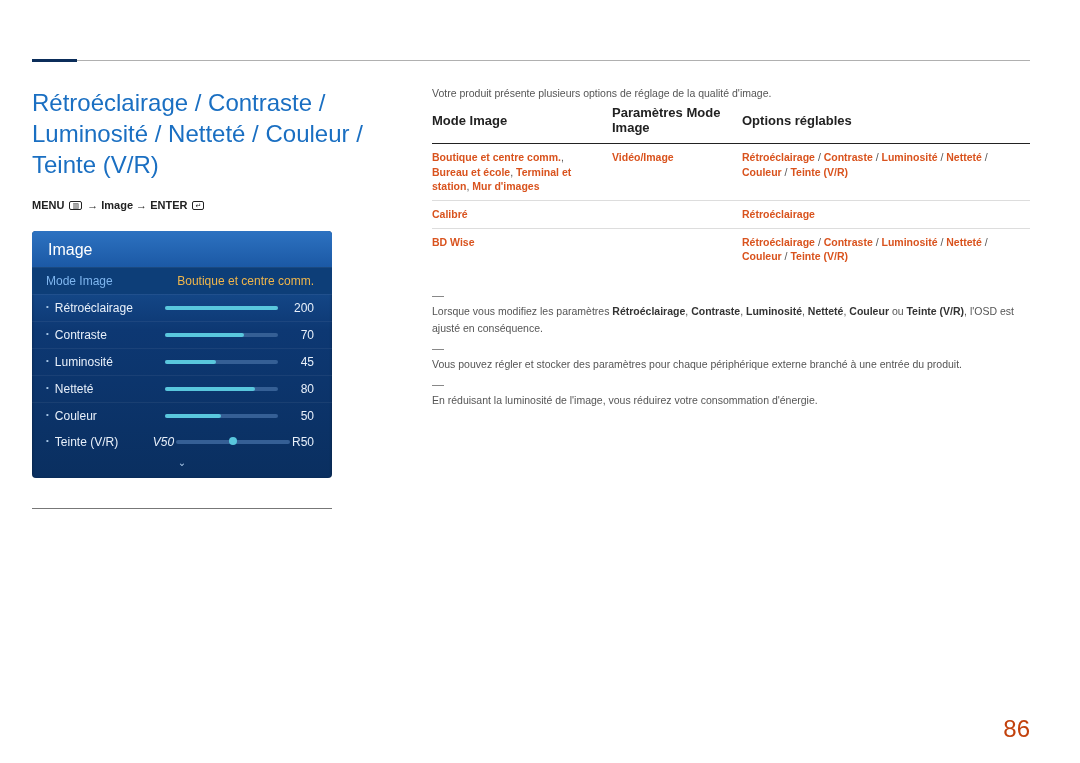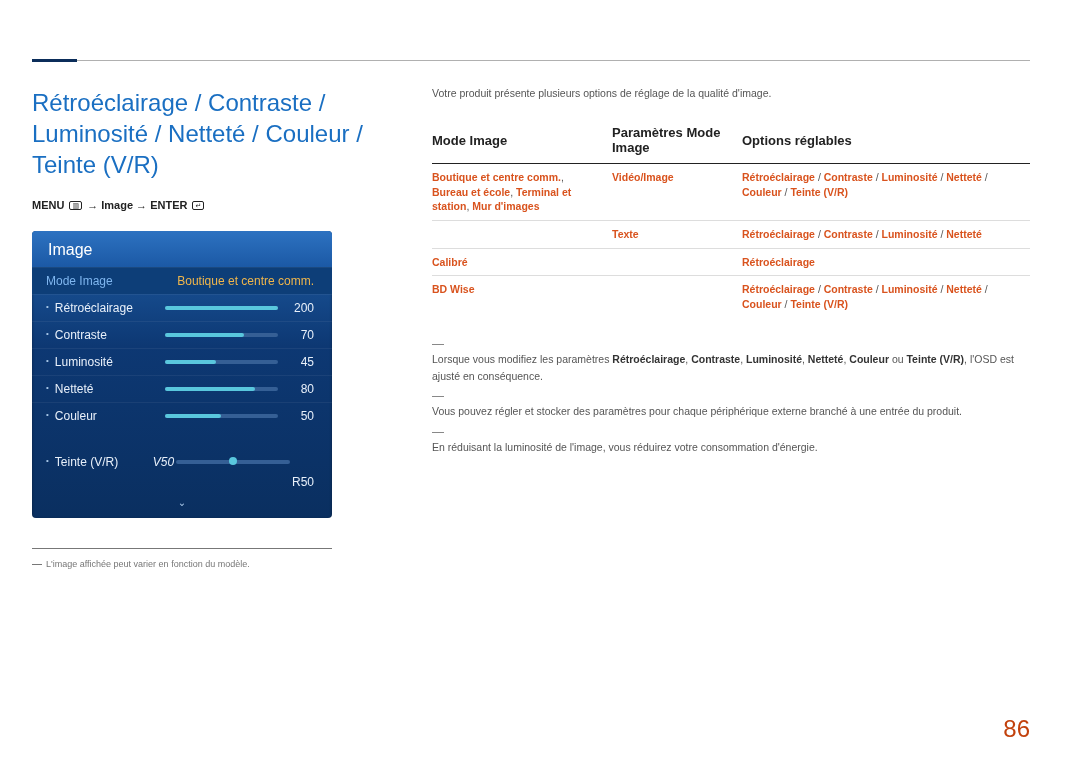--- a/index.html
+++ b/index.html
@@ -27,28 +27,28 @@
   .dot { color: #a9c8e8; margin-right: 6px; font-size: 8px; position: relative; top: -1px; }
   .slider-wrap { flex: 1; display: flex; align-items: center; gap: 8px; }
   .slider { flex: 1; height: 4px; background: #355f95; position: relative; border-radius: 2px; }
   .slider .fill { position: absolute; left: 0; top: 0; bottom: 0; background: #59c7dd; border-radius: 2px; }
   .val { width: 28px; text-align: right; color: #e8f0fa; }
   .tint-row { display: flex; align-items: center; padding: 6px 18px 6px 14px; }
   .tint-row .label { width: 98px; }
   .tint-bar { flex: 1; height: 4px; background: #355f95; position: relative; border-radius: 2px; }
   .tint-dot { position: absolute; top: -3px; width: 8px; height: 8px; border-radius: 50%; background: #59c7dd; transform: translateX(-50%); }
   .tint-left { text-align: center; color: #e8f0fa; margin-right: 2px; font-style: italic; }
-  .tint-right { text-align: left; color: #e8f0fa; margin-left: 2px; margin-top: 40px; }
+  .tint-right { text-align: left; color: #e8f0fa; margin-left: 2px; }
   .osd-arrow { text-align: center; padding: 2px 0 10px; color: #a9c8e8; font-size: 10px; }
   .sep-thin { height: 1px; background: #777; width: 300px; margin: 0 0 10px; }
   .footnote-sm { font-size: 9px; color: #777; }
   .dash { display: inline-block; width: 10px; border-top: 1px solid #777; vertical-align: middle; margin-right: 4px; }
 
   
-  .intro { font-size: 10.5px; color: #555; margin-bottom: 20px; }
+  .intro { font-size: 10.5px; color: #555; }
   table.opt { width: 100%; border-collapse: collapse; font-size: 10.5px; margin-bottom: 18px; }
   table.opt th { text-align: left; font-weight: 700; font-size: 13px; padding: 6px 8px 8px 0; border-bottom: 1px solid #222; color: #222; }
   table.opt td { padding: 6px 12px 6px 0; vertical-align: top; border-bottom: 1px solid #ddd; }
   table.opt tr:last-child td { border-bottom: none; }
   .orange { color: #d9531e; font-weight: 700; line-height: 1.4; }
   .orange .sep { color: #555; font-weight: 400; }
   .col-a { width: 180px; }
   .col-b { width: 130px; }
   .notes { font-size: 10.5px; color: #555; line-height: 1.6; }
   .notes .row { display: flex; gap: 6px; margin-bottom: 4px; flex-direction: column; }
@@ -140,23 +140,20 @@
           <span class="tint-left">V50</span>
           <div class="tint-bar">
             <span class="tint-dot" id="tint-dot" style="left: 50%;"></span>
           </div>
           <span class="tint-right">R50</span>
         </div>
         <div class="osd-arrow">⌄</div>
       </div>
 
       <div class="sep-thin"></div>
-      <div class="footnote-sm">
-        <span class="dash"></span><span>L'image affichée peut varier en fonction du modèle.</span>
-      </div>
     </div>
 
     <div class="right">
       <p class="intro">Votre produit présente plusieurs options de réglage de la qualité d'image.</p>
 
       <table class="opt">
         <thead>
           <tr>
             <th class="col-a">Mode Image</th>
             <th class="col-b">Paramètres Mode Image</th>
@@ -170,31 +167,20 @@
               </td>
               <td class="col-b">
                 <div class="orange">Vidéo/Image</div>
               </td>
               <td>
                 <div class="orange">Rétroéclairage <span class="sep">/</span> Contraste <span class="sep">/</span> Luminosité <span class="sep">/</span> Netteté <span class="sep">/</span> Couleur <span class="sep">/</span> Teinte (V/R)</div>
               </td>
             </tr>
             <tr>
               <td class="col-a">
-                <div class="orange"></div>
-              </td>
-              <td class="col-b">
-                <div class="orange">Texte</div>
-              </td>
-              <td>
-                <div class="orange">Rétroéclairage <span class="sep">/</span> Contraste <span class="sep">/</span> Luminosité <span class="sep">/</span> Netteté</div>
-              </td>
-            </tr>
-            <tr>
-              <td class="col-a">
                 <div class="orange">Calibré</div>
               </td>
               <td class="col-b">
                 <div class="orange"></div>
               </td>
               <td>
                 <div class="orange">Rétroéclairage</div>
               </td>
             </tr>
             <tr>

